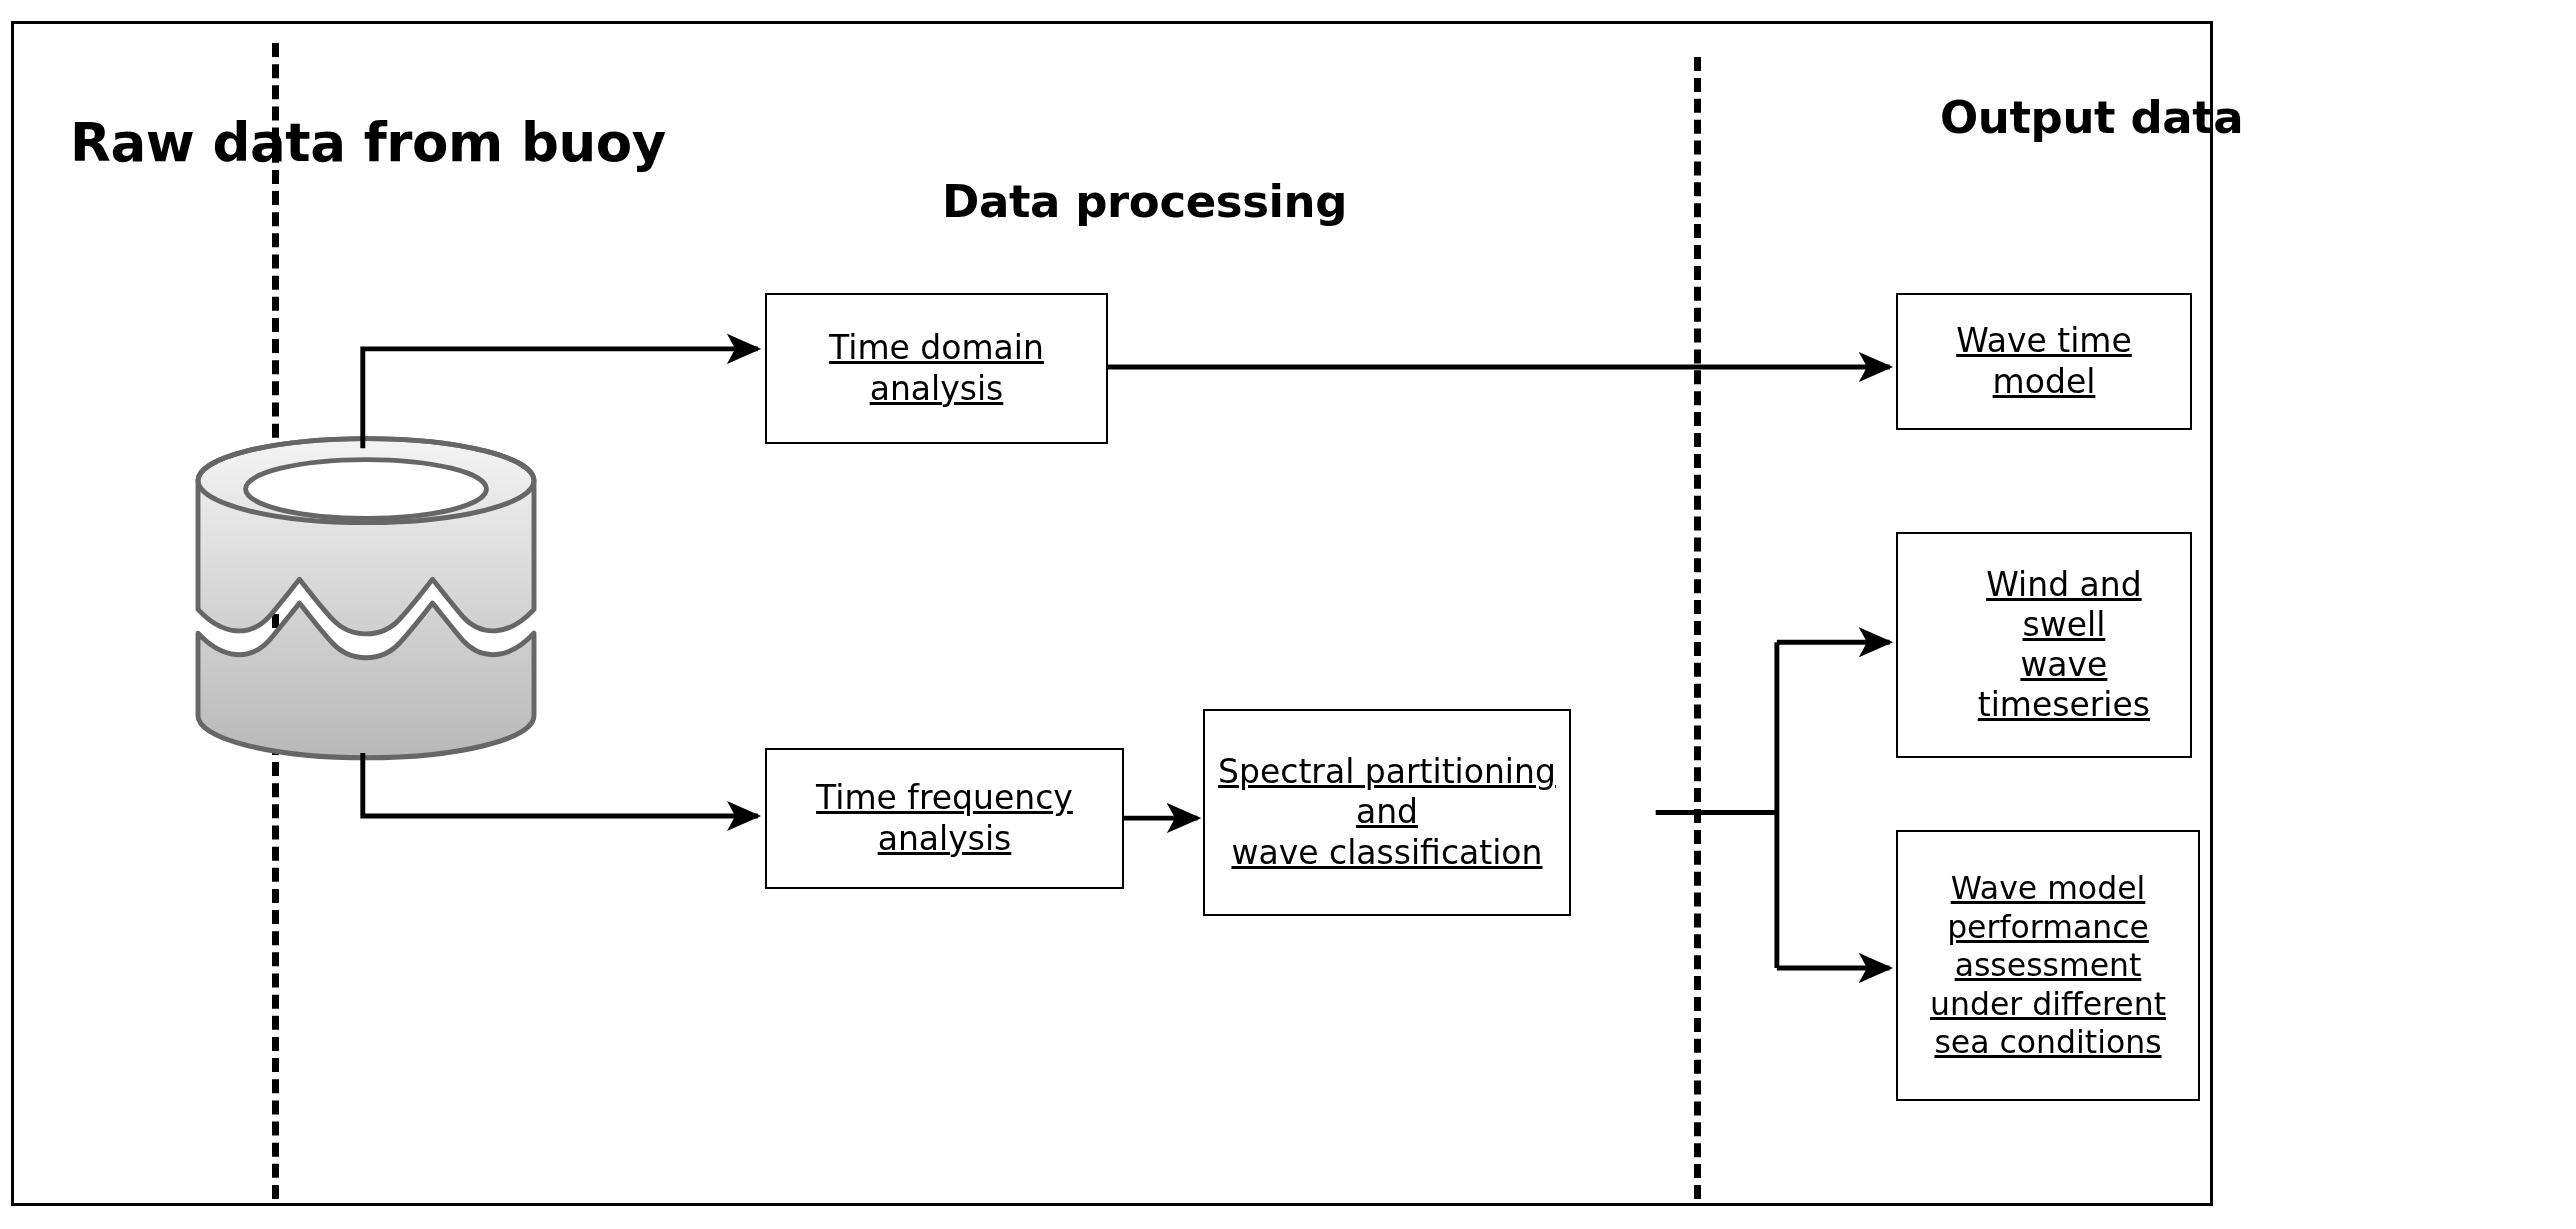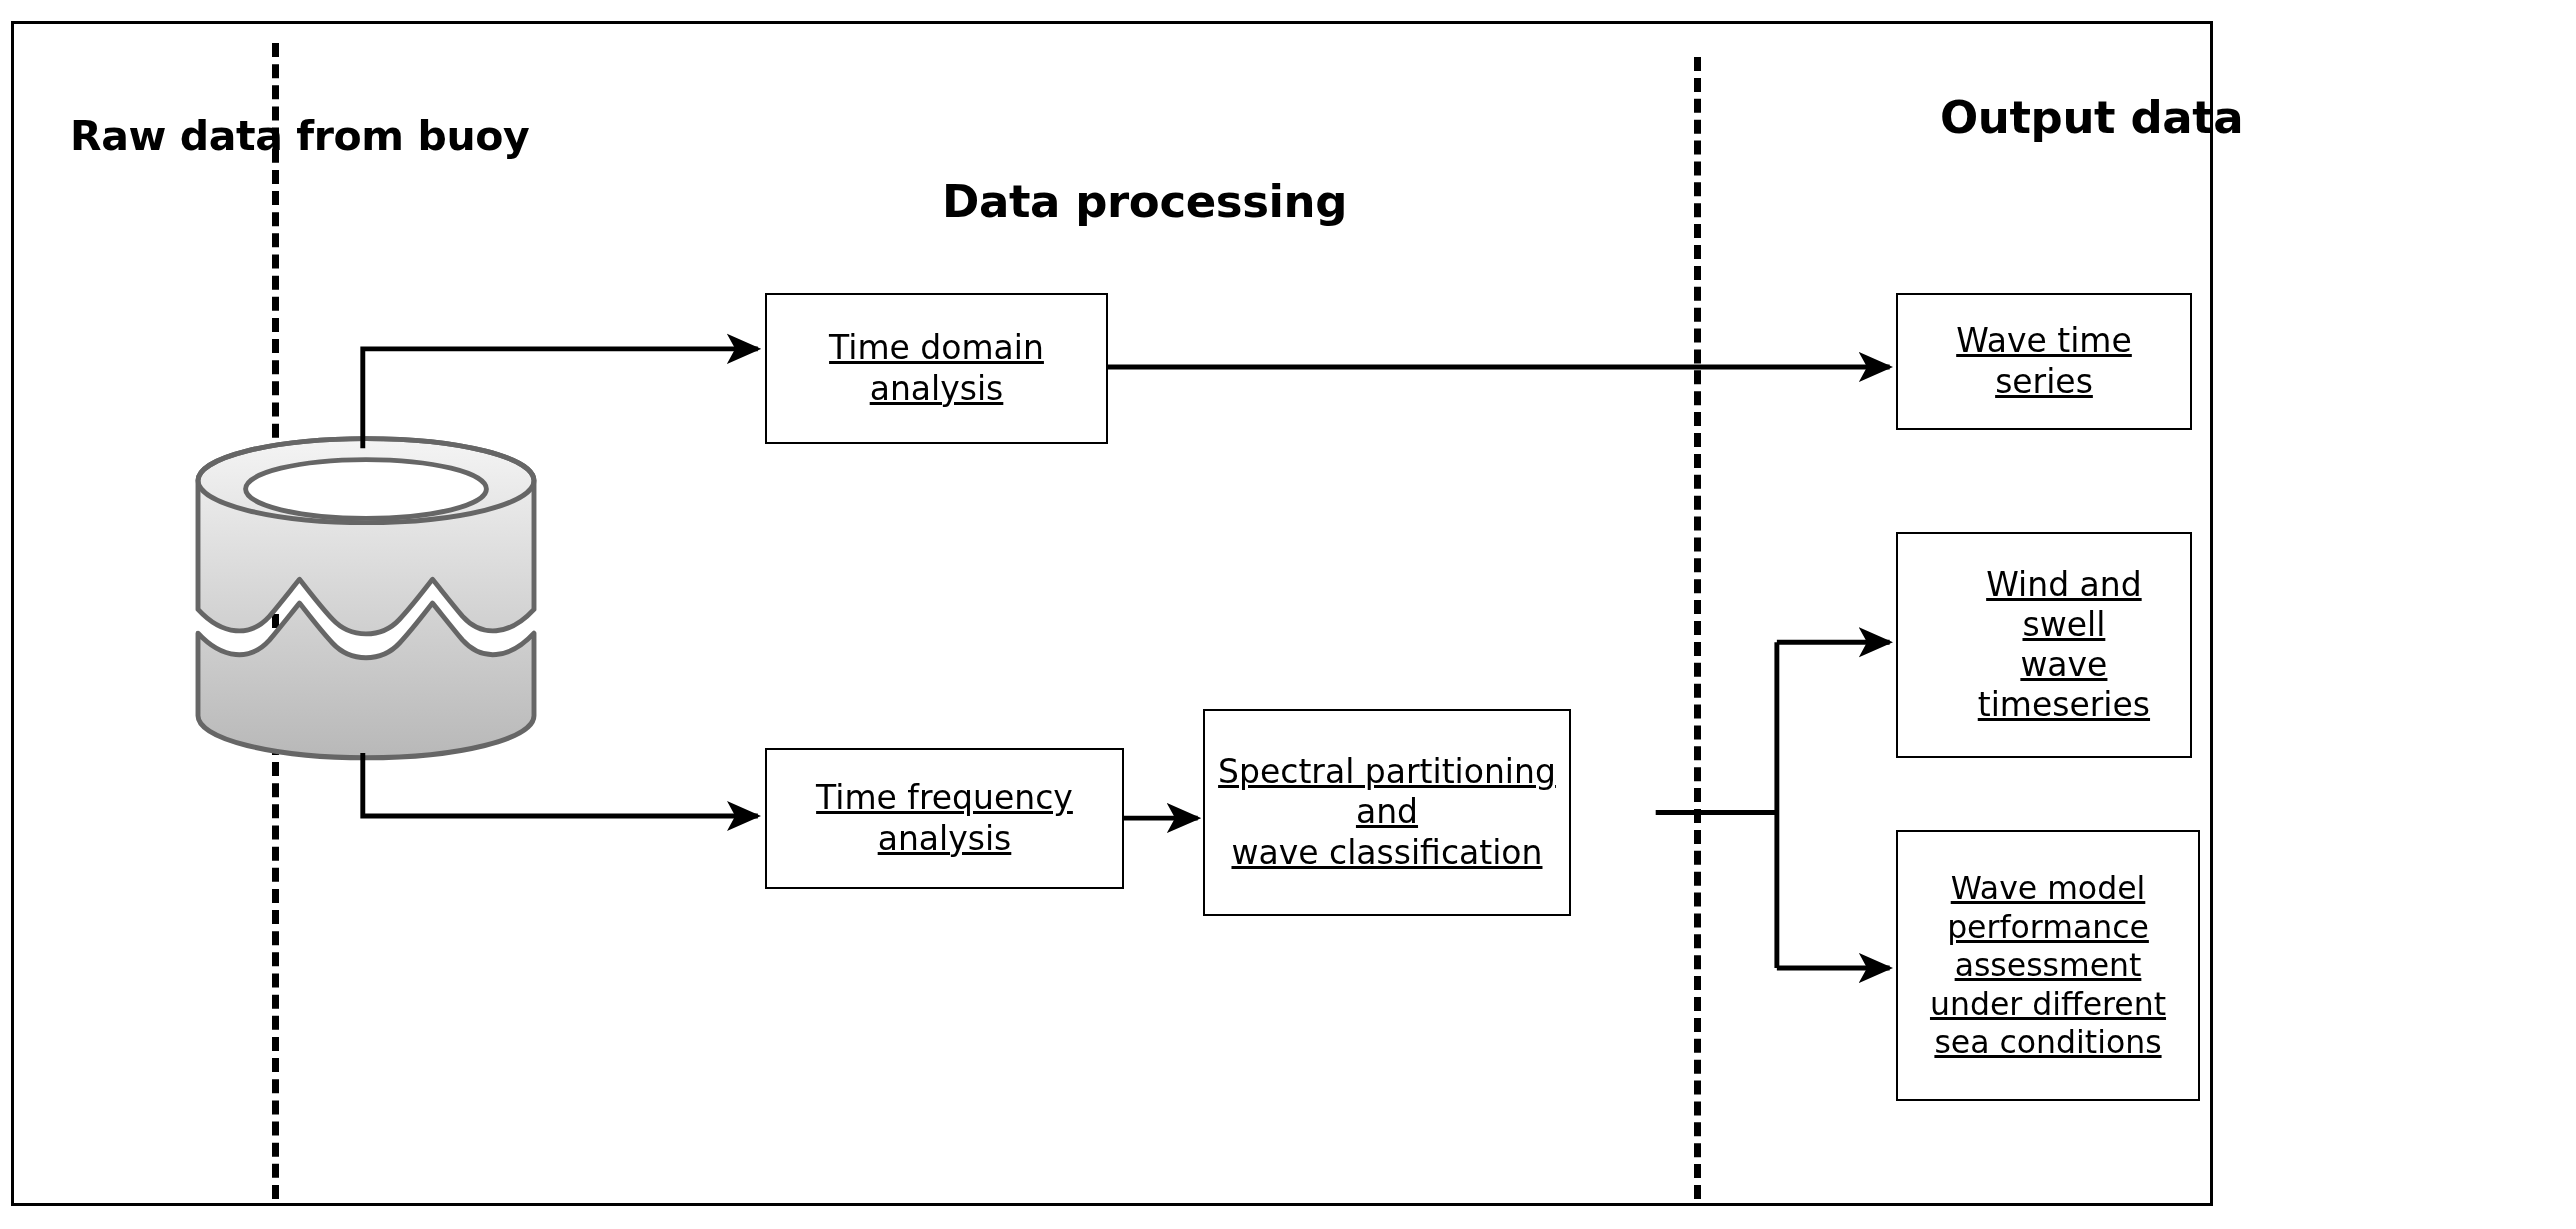--- a/index.html
+++ b/index.html
@@ -31,21 +31,21 @@
 
   
   .section-title{
     position:absolute;
     font-weight:bold;
     color:#000000;
     white-space:nowrap;
     letter-spacing:-0.4px;
     font-family:"DejaVu Sans", sans-serif;
   }
-  #title-raw{left:70px;top:112px;font-size:41px;}
+  #title-raw{left:70px;top:112px;font-size:53px;}
   #title-proc{left:942px;top:175px;font-size:45px;}
   #title-out{left:1940px;top:91px;font-size:45px;}
 
   
   .node{
     position:absolute;
     border:2.8px solid #000000;
     background:#ffffff;
     box-sizing:border-box;
     display:flex;
@@ -143,21 +143,21 @@
   <div class="node" id="node-time-domain">Time domain
 analysis</div>
 
   <div class="node" id="node-time-freq">Time frequency
 analysis</div>
 
   <div class="node" id="node-spectral">Spectral partitioning
 and
 wave classification</div>
 
-  <div class="node" id="node-out-wavets">Wave time series</div>
+  <div class="node" id="node-out-wavets">Wave time model</div>
 
   <div class="node" id="node-out-windswell">Wind and swell
 wave timeseries</div>
 
   <div class="node" id="node-out-wavemodel">Wave model
 performance assessment
 under different sea conditions</div>
 
   <svg id="wires" viewBox="0 0 3678 1756" width="2576" height="1230">
     <defs>

